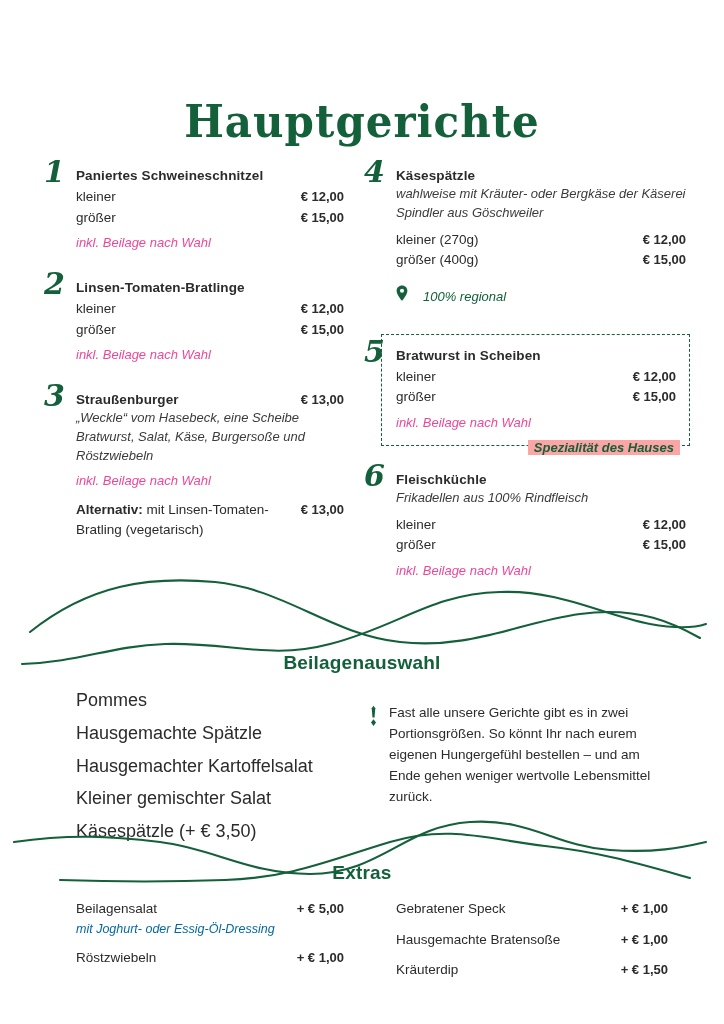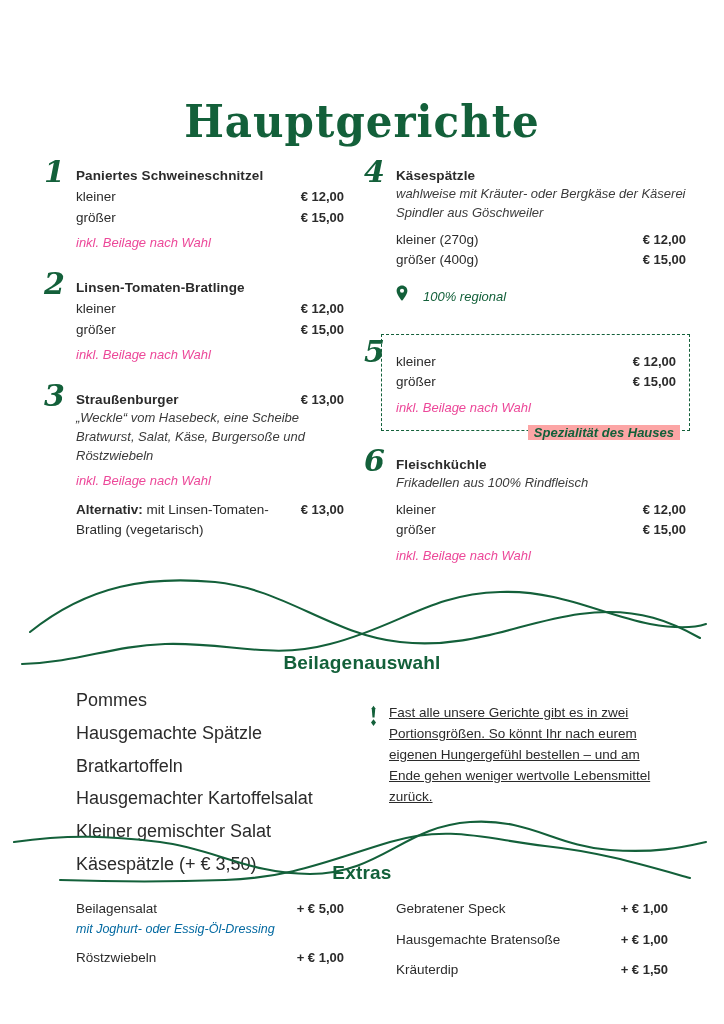--- a/index.html
+++ b/index.html
@@ -195,21 +195,20 @@
     line-height: 1.82;
     color: #2b2b2b;
   }
   .info-note {
     position: absolute;
     left: 368px;
     top: 703px;
     width: 300px;
     display: flex;
     gap: 10px;
-    text-decoration: underline;
   }
   .excl-icon { flex: 0 0 auto; margin-top: 2px; }
   .info-text {
     font-size: 13.5px;
     line-height: 1.55;
     color: #2b2b2b;
   }
 
   
   .extras-left {
@@ -328,20 +327,23 @@
         </svg>
       </span>
       <span>100% regional</span>
     </div>
   </div>
 
   <div class="dish special-wrap" style="margin-top:30px;padding-left:32px">
     <div class="special-box"></div>
     <div class="dish-num" style="top:3px;z-index:2">5</div>
     <div class="special-inner">
+      <div class="dish-title-row">
+        <span class="dish-title">Bratwurst in Scheiben</span>
+      </div>
       <div class="opt-list">
         <div class="opt-row">
           <span>kleiner</span>
           <span class="price">€ 12,00</span>
         </div>
         <div class="opt-row">
           <span>größer</span>
           <span class="price">€ 15,00</span>
         </div>
       </div>
@@ -376,21 +378,20 @@
     <path d="M30 62 C 90 14, 150 6, 215 12 C 285 19, 330 64, 400 72 C 470 80, 520 52, 580 44 C 640 36, 675 54, 700 68" fill="none" stroke="#13603a" stroke-width="2.1" stroke-linecap="round"></path>
     <path d="M22 94 C 80 92, 110 76, 165 74 C 230 72, 270 90, 330 74 C 400 56, 430 24, 500 22 C 560 20, 600 44, 650 54 C 678 59, 694 58, 706 54" fill="none" stroke="#13603a" stroke-width="2.1" stroke-linecap="round"></path>
   </svg>
 </div>
 
 <div class="section-heading" style="top:652px">Beilagenauswahl</div>
 
 <div class="beilagen-list">
   <div class="b-item">Pommes</div>
   <div class="b-item">Hausgemachte Spätzle</div>
-  <div class="b-item">Bratkartoffeln</div>
   <div class="b-item">Hausgemachter Kartoffelsalat</div>
   <div class="b-item">Kleiner gemischter Salat</div>
   <div class="b-item">Käsespätzle (+ € 3,50)</div>
 </div>
 
 <div class="info-note">
   <span class="excl-icon">
     <svg width="11" height="22" viewBox="0 0 11 22">
       <path d="M5.5 0.8 L7.3 3.2 L6.5 12.4 L4.5 12.4 L3.7 3.2 Z" fill="#13603a"></path>
       <path d="M5.5 14.2 L8.0 17.6 L5.5 21.0 L3.0 17.6 Z" fill="#13603a"></path>

